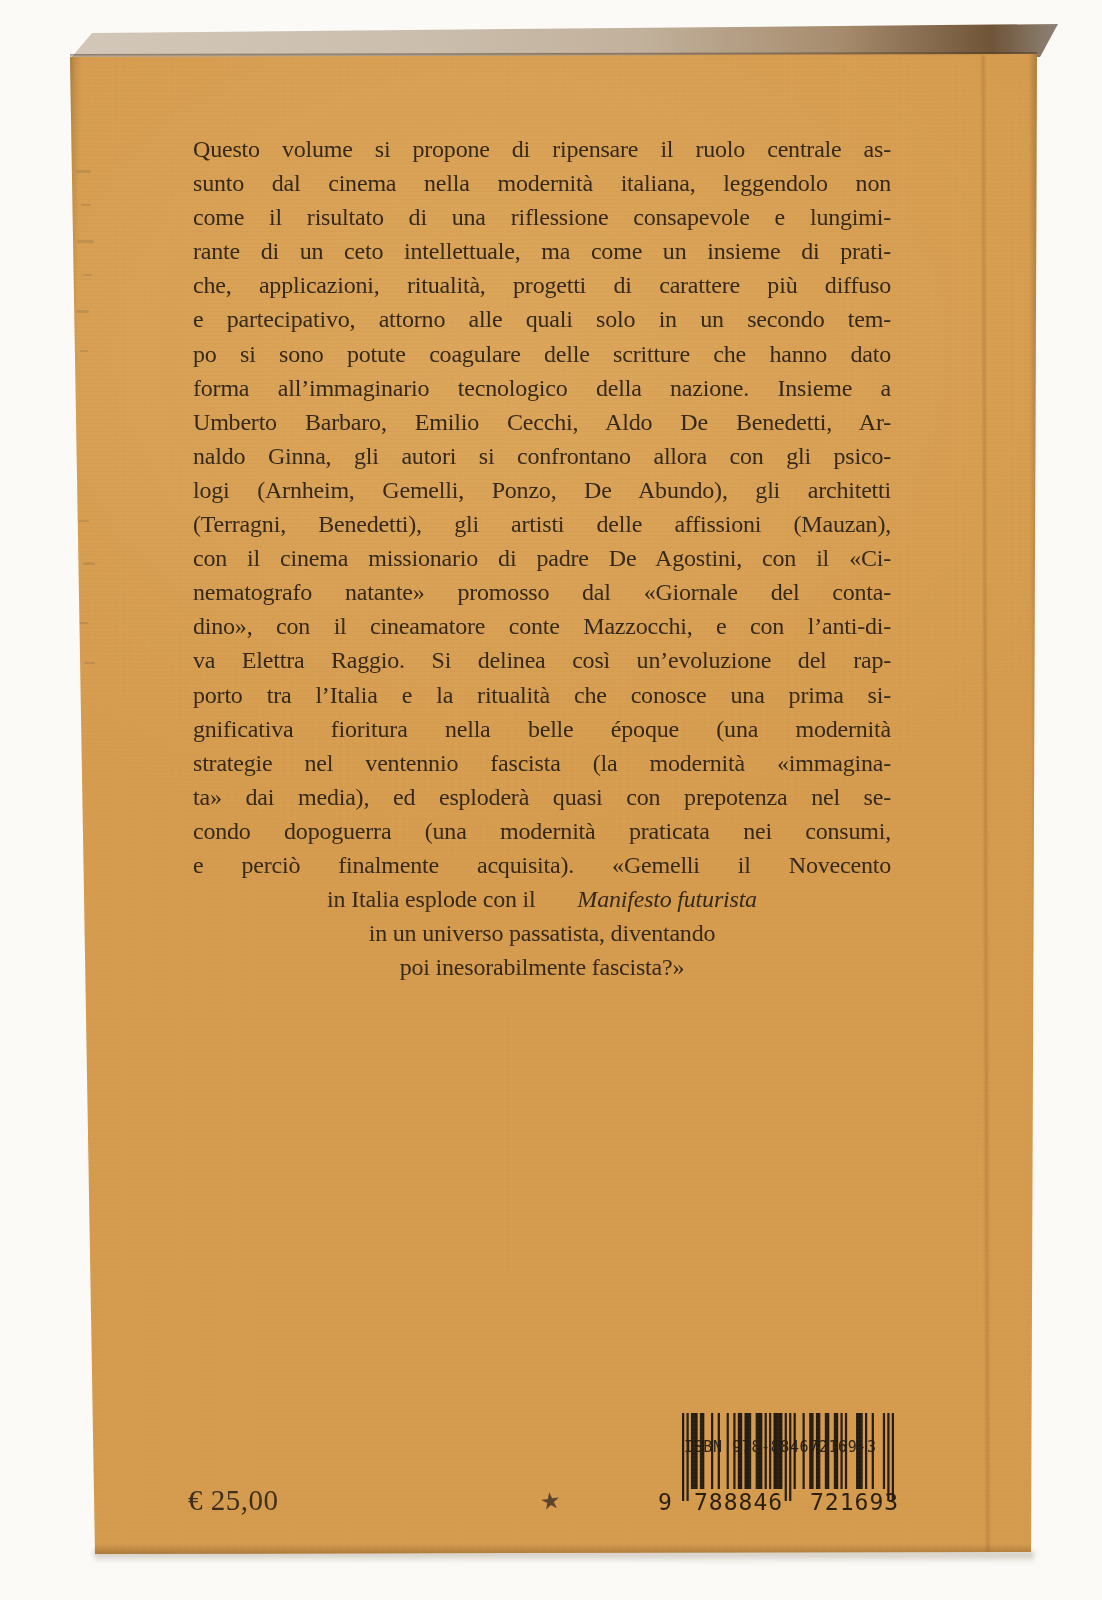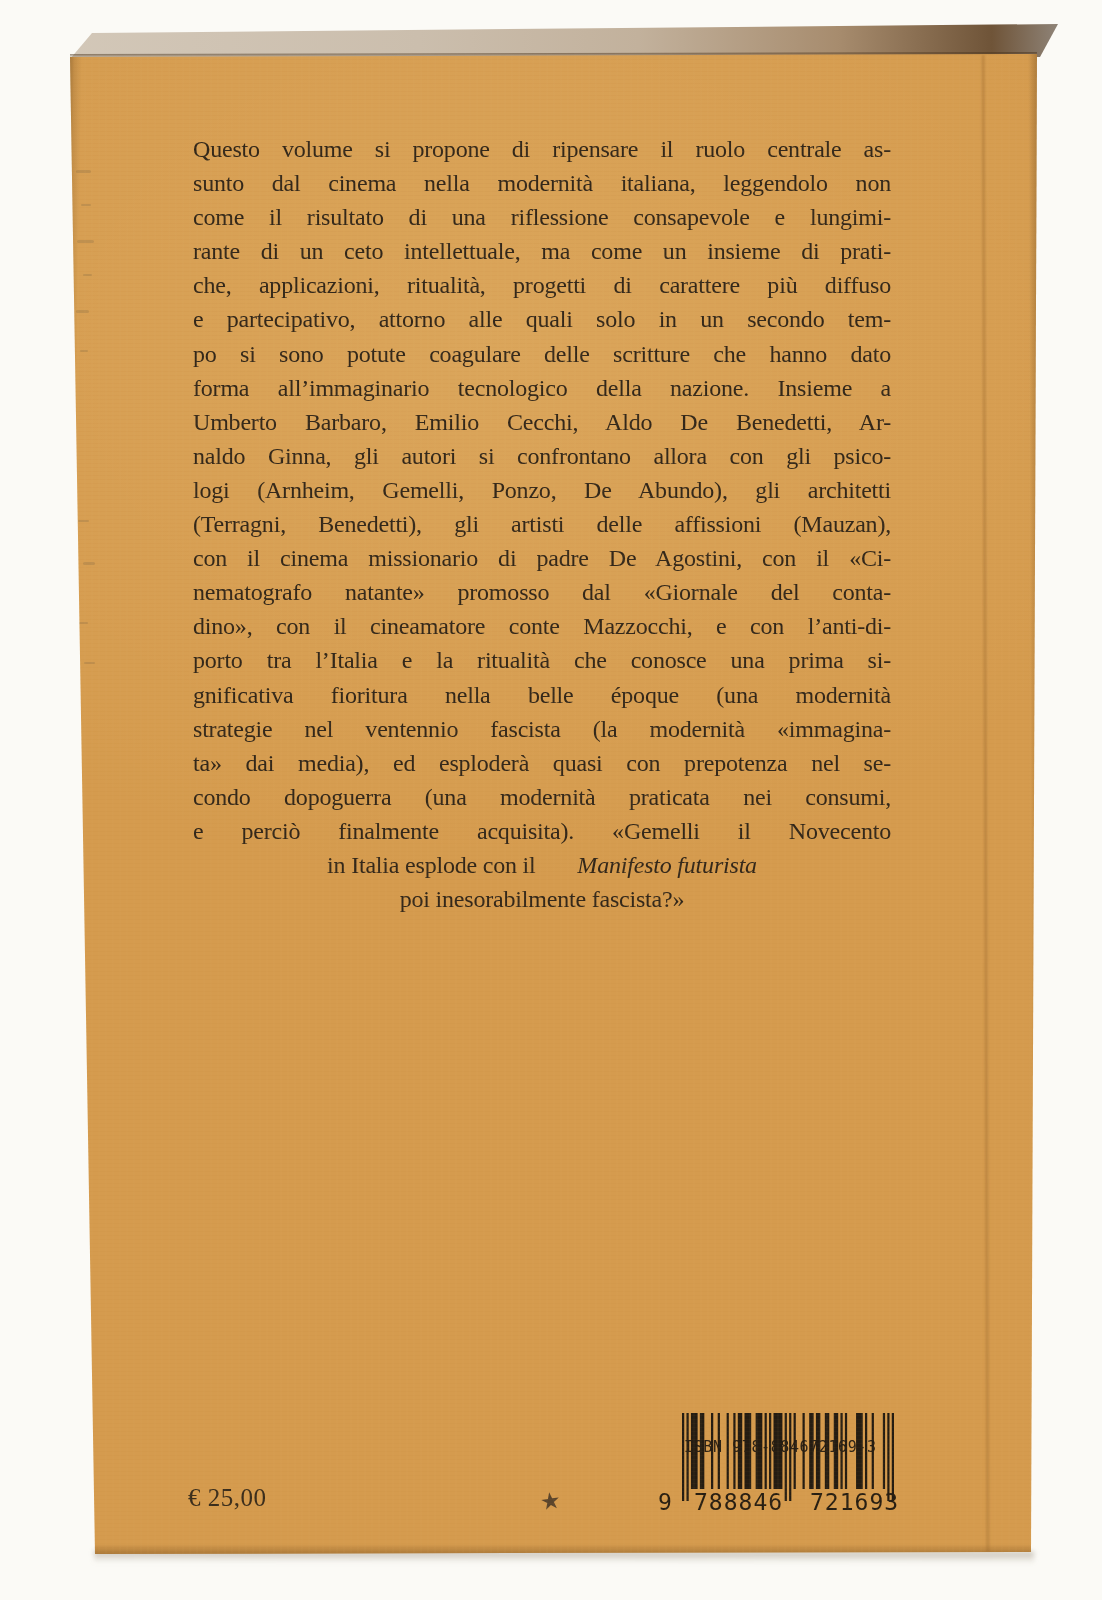--- a/index.html
+++ b/index.html
@@ -44,21 +44,21 @@
   .wear{position:absolute;background:rgba(80,70,58,.17);filter:blur(.4px);border-radius:2px;}
 
   
   .blurb{position:absolute;left:193px;top:132px;width:698px;
     font-size:24px;line-height:34.1px;letter-spacing:-0.2px;color:#32271a;}
   .jline{text-align:justify;text-align-last:justify;white-space:normal;height:34.1px;overflow:visible;}
   .cline{text-align:center;height:34.1px;}
   .cline .it{font-style:italic;margin-left:36px;}
 
   
-  .price{position:absolute;left:188px;top:1484px;font-size:25px;letter-spacing:.5px;color:#3a2d1c;}
+  .price{position:absolute;left:188px;top:1484px;font-size:29px;letter-spacing:.5px;color:#3a2d1c;}
   .star{position:absolute;left:540px;top:1488px;font-size:23px;color:#453525;opacity:.85;transform:rotate(-8deg);}
   .isbn-label{position:absolute;left:684px;top:1390px;font-family:"DejaVu Sans Mono",monospace;
     font-size:15px;letter-spacing:.6px;color:#2b2115;margin-top:48px;}
   .barcode-svg{position:absolute;left:682px;top:1413px;}
   .bc-digit{position:absolute;top:1489px;font-family:"DejaVu Sans Mono",monospace;
     font-size:23px;letter-spacing:1px;color:#271e12;}
   .bc-d-left{left:658px;}
   .bc-d-g1{left:694px;}
   .bc-d-g2{left:798px;margin-left:12px;}
 </style>
@@ -97,27 +97,29 @@
         <div class="jline">e partecipativo, attorno alle quali solo in un secondo tem-</div>
         <div class="jline">po si sono potute coagulare delle scritture che hanno dato</div>
         <div class="jline">forma all’immaginario tecnologico della nazione. Insieme a</div>
         <div class="jline">Umberto Barbaro, Emilio Cecchi, Aldo De Benedetti, Ar-</div>
         <div class="jline">naldo Ginna, gli autori si confrontano allora con gli psico-</div>
         <div class="jline">logi (Arnheim, Gemelli, Ponzo, De Abundo), gli architetti</div>
         <div class="jline">(Terragni, Benedetti), gli artisti delle affissioni (Mauzan),</div>
         <div class="jline">con il cinema missionario di padre De Agostini, con il «Ci-</div>
         <div class="jline">nematografo natante» promosso dal «Giornale del conta-</div>
         <div class="jline">dino», con il cineamatore conte Mazzocchi, e con l’anti-di-</div>
+        <div class="jline">va Elettra Raggio. Si delinea così un’evoluzione del rap-</div>
         <div class="jline">porto tra l’Italia e la ritualità che conosce una prima si-</div>
         <div class="jline">gnificativa fioritura nella belle époque (una modernità</div>
         <div class="jline">strategie nel ventennio fascista (la modernità «immagina-</div>
         <div class="jline">ta» dai media), ed esploderà quasi con prepotenza nel se-</div>
         <div class="jline">condo dopoguerra (una modernità praticata nei consumi,</div>
         <div class="jline">e perciò finalmente acquisita). «Gemelli il Novecento</div>
         <div class="cline"><span>in Italia esplode con il </span><span class="it">Manifesto futurista</span></div>
+        <div class="cline"><span>in un universo passatista, diventando</span></div>
         <div class="cline"><span>poi inesorabilmente fascista?»</span></div>
       </div>
 
     <div class="price">€ 25,00</div>
     <div class="star">★</div>
 
     <div class="isbn-label">ISBN 978-884672169-3</div>
     <svg class="barcode-svg" width="212" height="88" viewBox="0 0 95 33" preserveAspectRatio="none">
         <rect x="0" y="0" width="1" height="33" fill="#241c12"></rect>
         <rect x="2" y="0" width="1" height="33" fill="#241c12"></rect>

